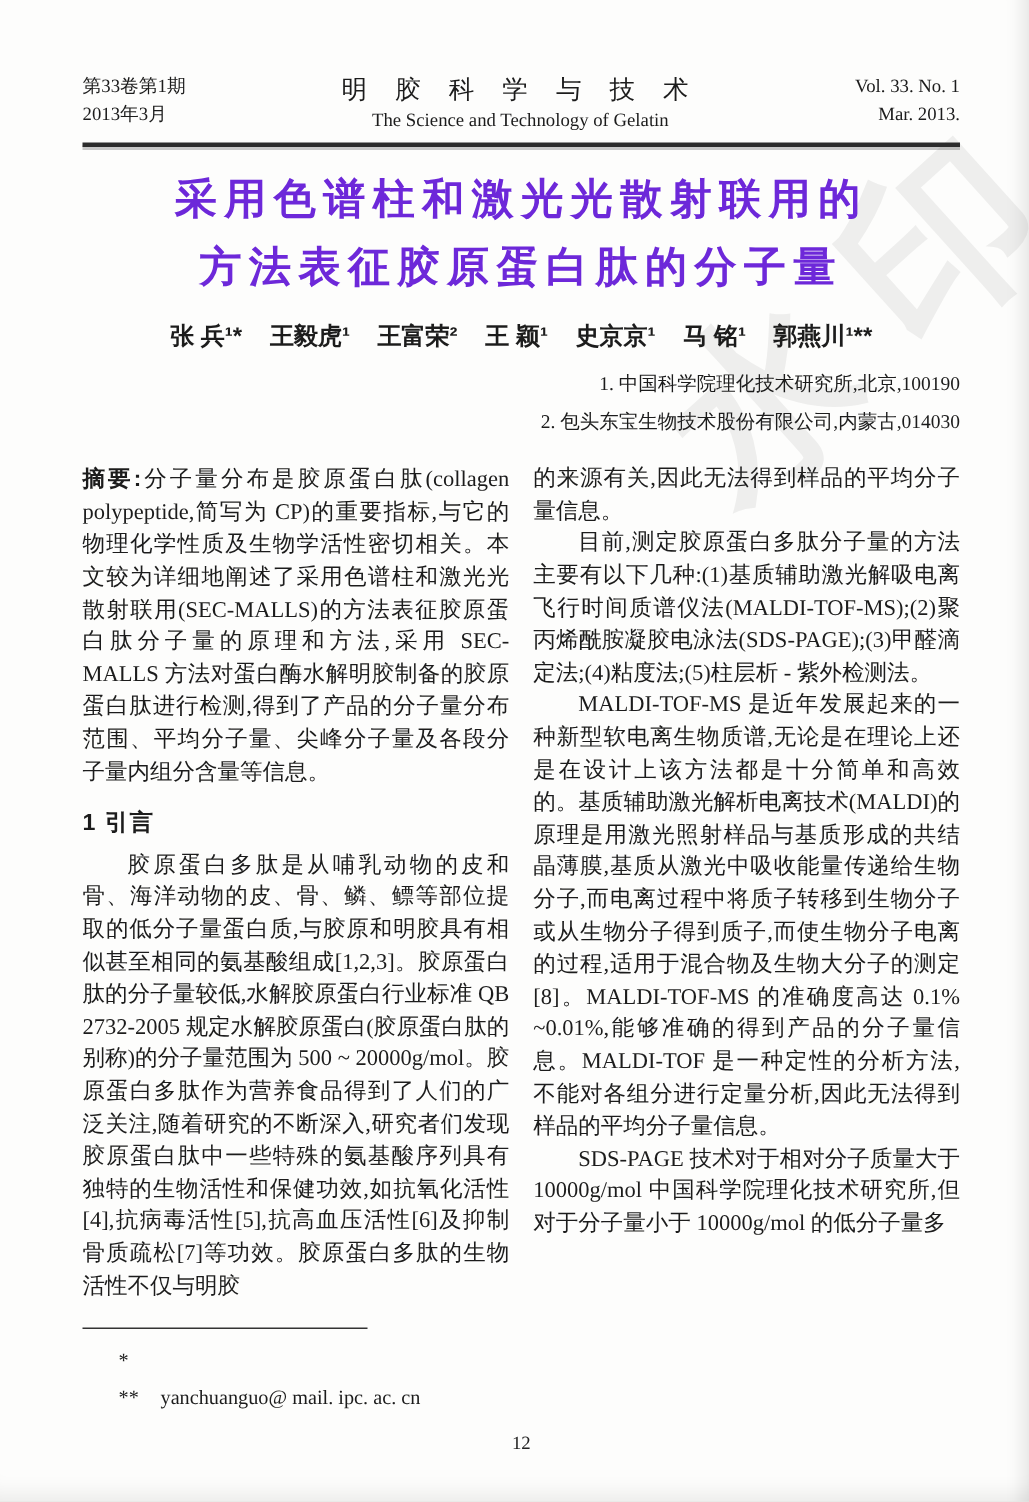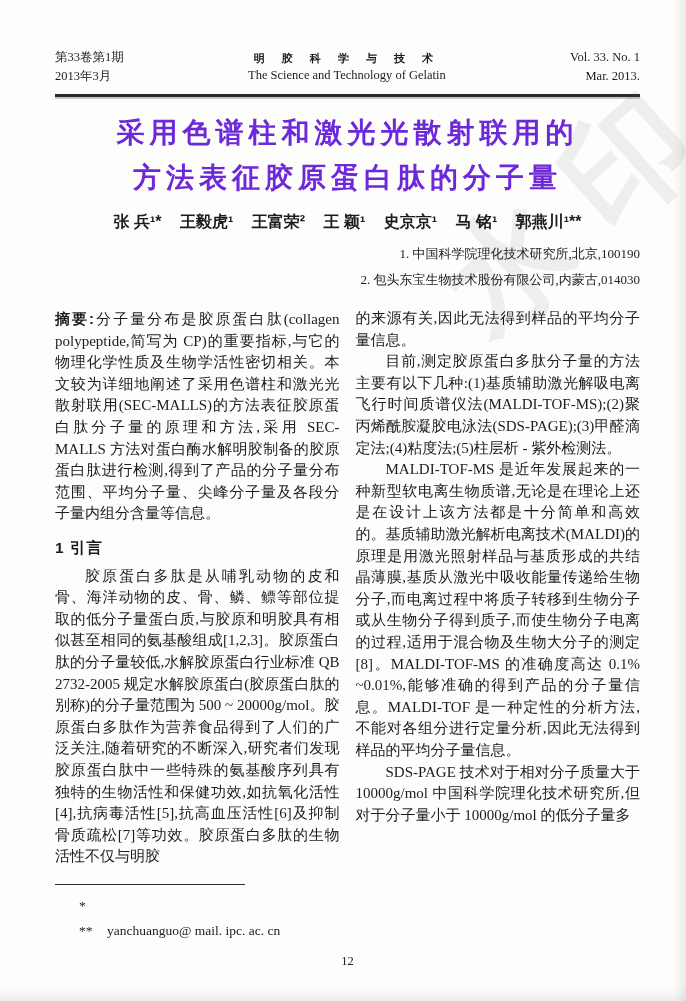--- a/index.html
+++ b/index.html
@@ -4,26 +4,26 @@
 <style>
   html,body{margin:0;padding:0;background:#e8e8e6;}
   body{width:686px;height:1001px;font-family:"Liberation Serif","DejaVu Serif",serif;}
   .page{
     position:relative;width:686px;height:1001px;box-sizing:border-box;
     background:#fdfdfc;color:#1c1c1c;overflow:hidden;
     padding:48px 46px 0 55px;
     box-shadow:inset -16px 0 12px -12px rgba(0,0,0,0.10), inset 0 -18px 14px -13px rgba(0,0,0,0.08);
   }
   
-  .hdr{display:flex;justify-content:space-between;align-items:center;}
+  .hdr{display:flex;justify-content:space-between;align-items:flex-start;}
   .hdr-left,.hdr-right{font-size:12.5px;line-height:1.55;white-space:nowrap;}
   .hdr-left{text-align:left;}
   .hdr-right{text-align:right;}
   .hdr-center{text-align:center;flex:1;}
-  .jname-cn{font-size:11px;font-weight:700;letter-spacing:7px;
+  .jname-cn{font-size:17px;font-weight:400;letter-spacing:7px;
     font-family:"Liberation Sans","DejaVu Sans",sans-serif;}
   .jname-en{font-size:12.5px;margin-top:2px;}
   .rule{height:3px;background:#2c2c2c;margin-top:7px;box-shadow:0 2px 0 rgba(44,44,44,.25);}
   
   .badge-wrap{margin-top:16px;}
   .badge{
     display:inline-block;font-size:13.5px;font-weight:700;letter-spacing:3px;
     font-family:"Liberation Sans","DejaVu Sans",sans-serif;
     border:2px dotted #3c3c3c;border-radius:12px;padding:5px 12px;color:#222;
   }

